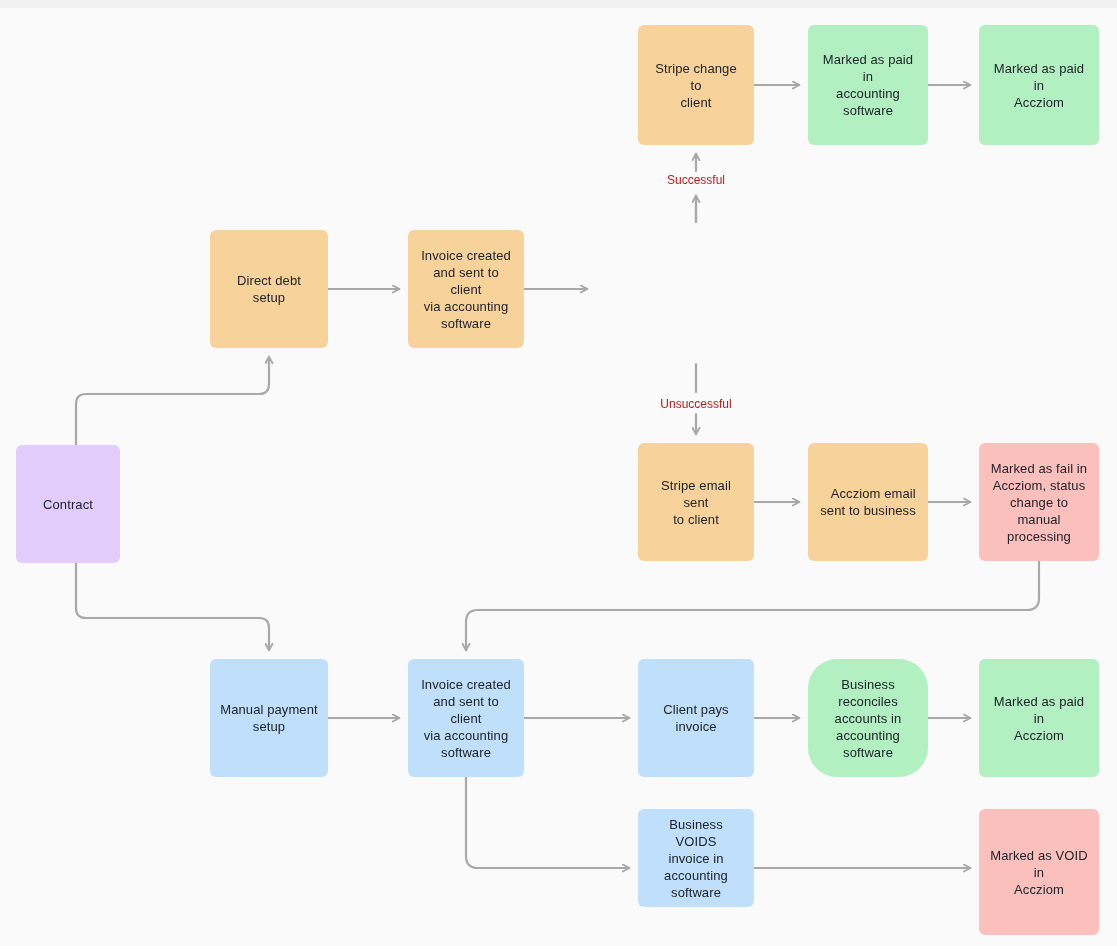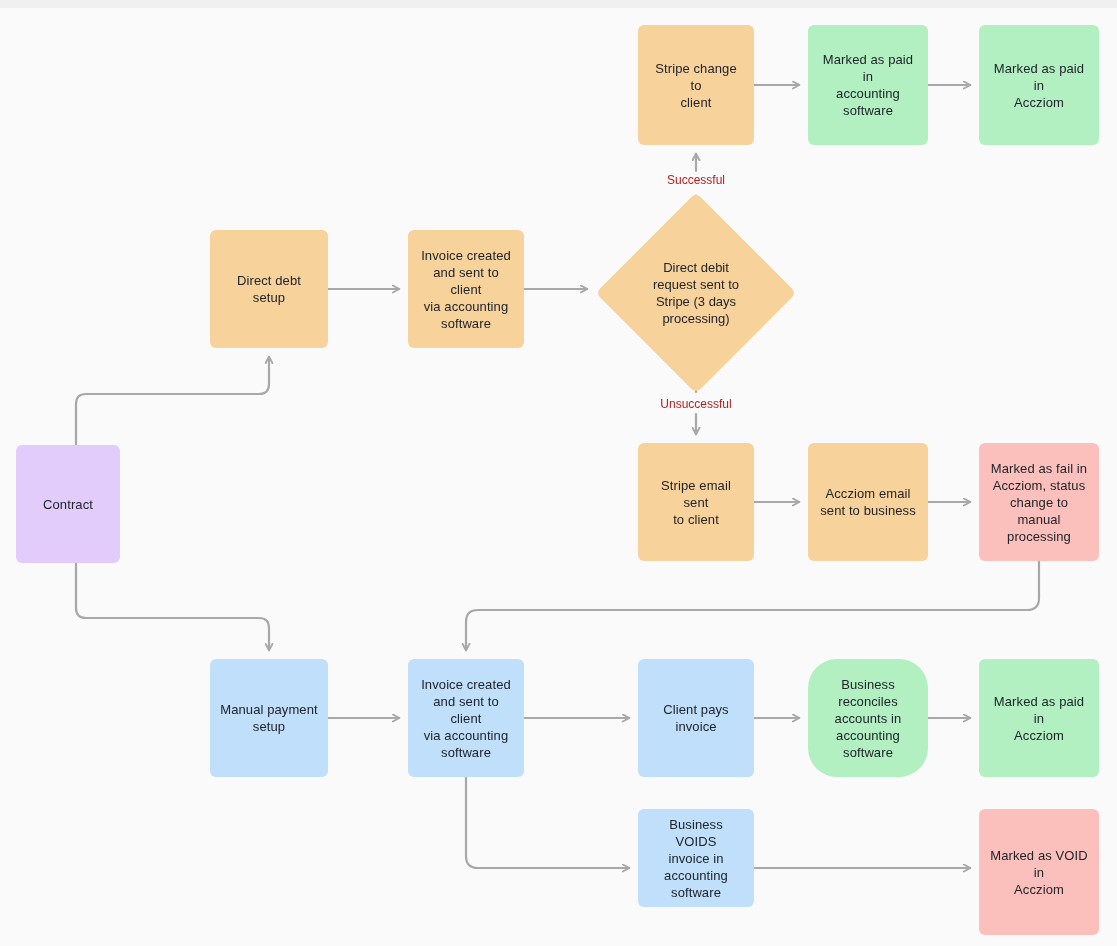--- a/index.html
+++ b/index.html
@@ -142,27 +142,20 @@
     <span class="node-label">Direct debt setup</span>
   </div>
 
   <div class="node" style="left:408px; top:230px; width:116px; height:118px; background:#f8d29b;">
     <span class="node-label">Invoice created
 and sent to client
 via accounting
 software</span>
   </div>
 
-  <div class="diamond" style="left:596px; top:222px; width:200px; height:142px;">
-    <div class="dshape" style="width:142px; height:142px; left:29px; top:0;"></div>
-    <div class="dtext">Direct debit
-request sent to
-Stripe (3 days
-processing)</div>
-  </div>
 
   <div class="node" style="left:638px; top:25px; width:116px; height:120px; background:#f8d29b;">
     <span class="node-label">Stripe change to
 client</span>
   </div>
 
   <div class="node" style="left:808px; top:25px; width:120px; height:120px; background:#b2f0c2;">
     <span class="node-label">Marked as paid in
 accounting
 software</span>
@@ -171,21 +164,21 @@
   <div class="node" style="left:979px; top:25px; width:120px; height:120px; background:#b2f0c2;">
     <span class="node-label">Marked as paid in
 Accziom</span>
   </div>
 
   <div class="node" style="left:638px; top:443px; width:116px; height:118px; background:#f8d29b;">
     <span class="node-label">Stripe email sent
 to client</span>
   </div>
 
-  <div class="node" style="left:808px; top:443px; width:120px; height:118px; background:#f8d29b;">
+  <div class="node" style="left:808px; top:443px; width:120px; height:118px; background:#f8d29b;text-align:right;">
     <span class="node-label">Accziom email
 sent to business</span>
   </div>
 
   <div class="node" style="left:210px; top:659px; width:118px; height:118px; background:#bfdffa;">
     <span class="node-label">Manual payment
 setup</span>
   </div>
 
   <div class="node" style="left:979px; top:443px; width:120px; height:118px; background:#fbc0bc;">

